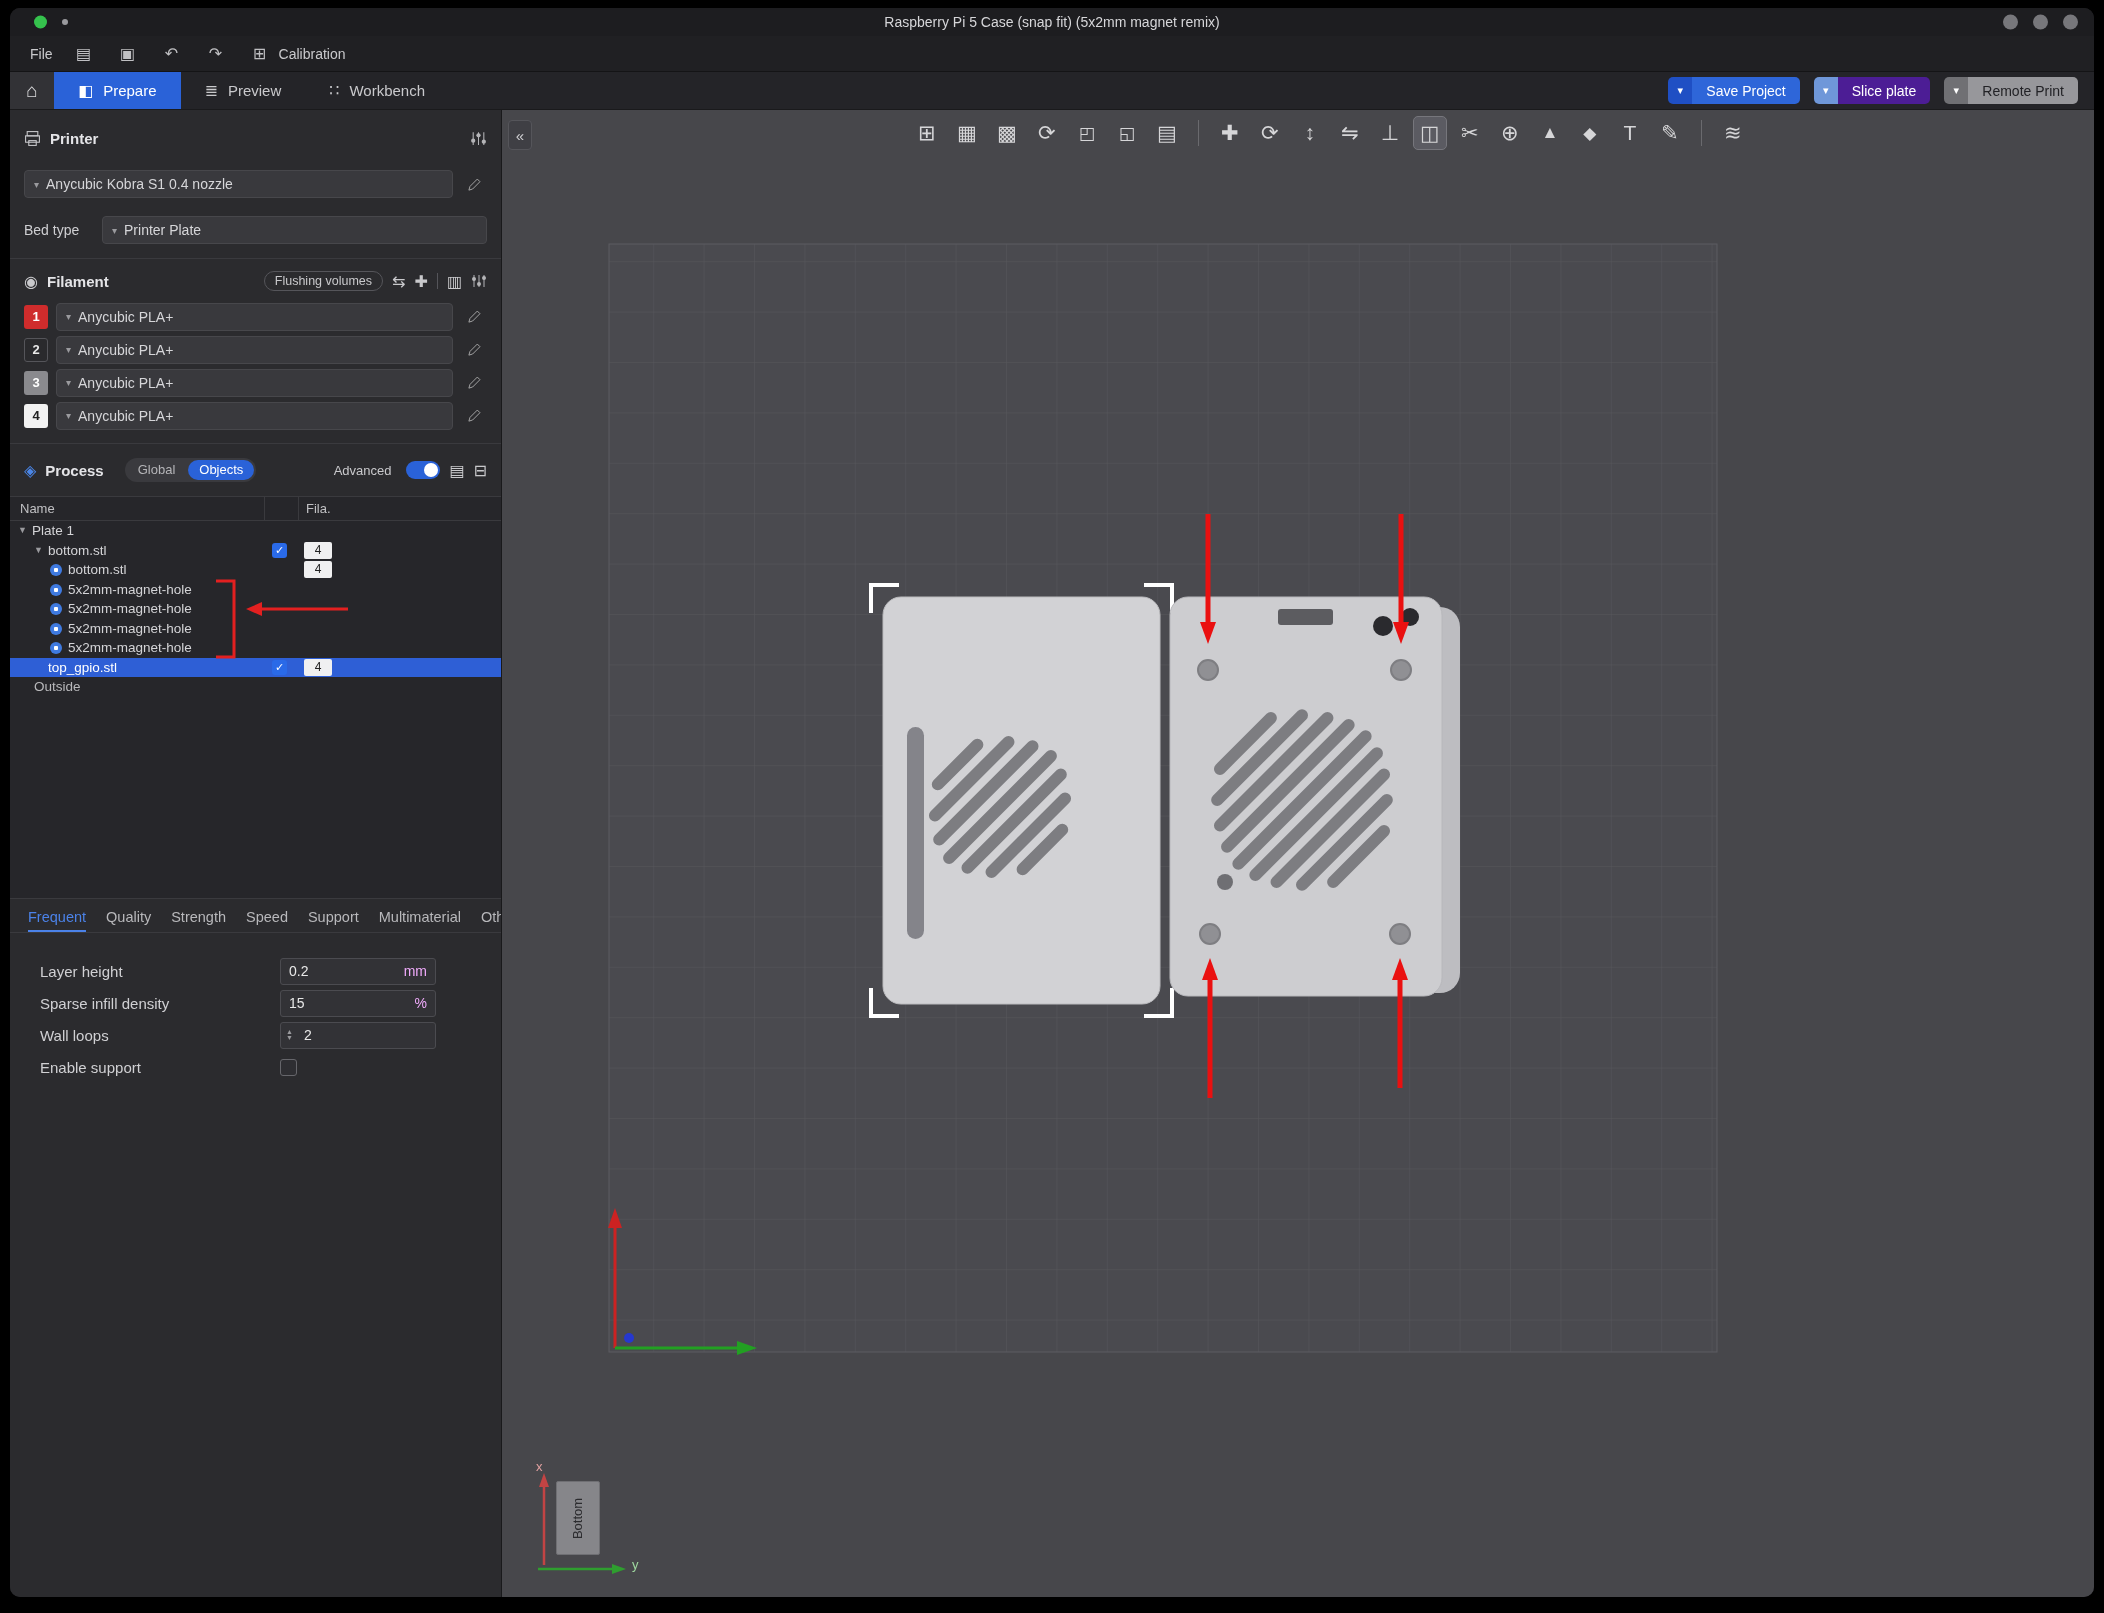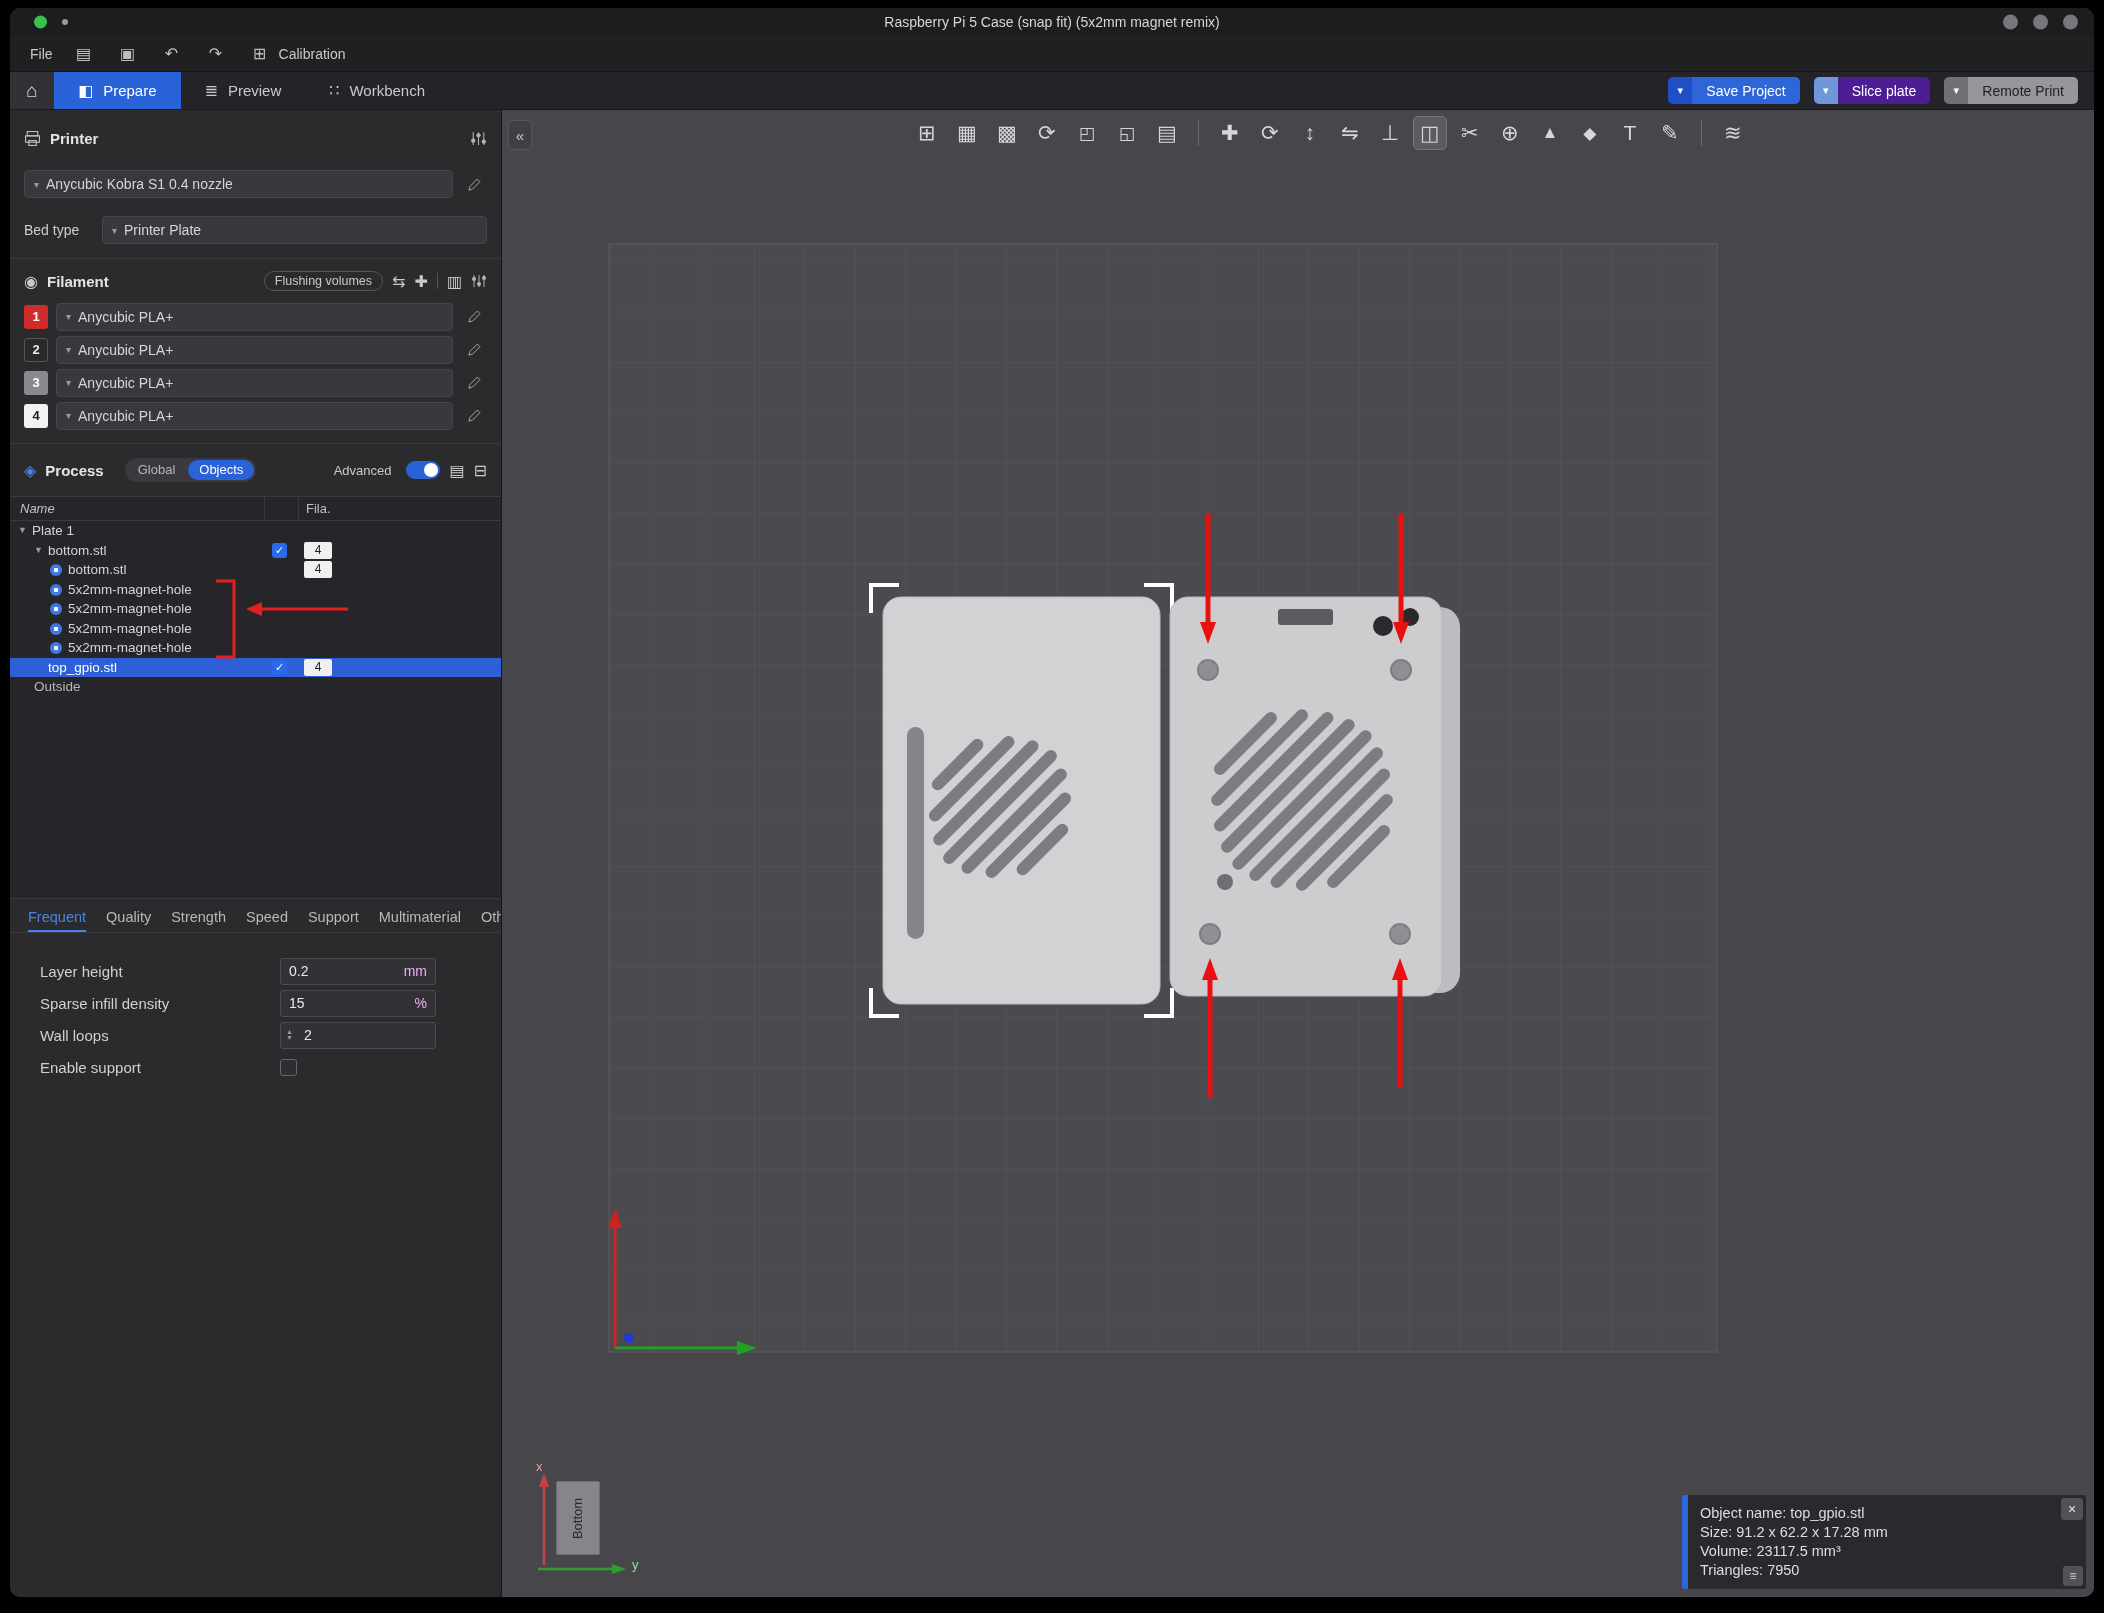--- a/index.html
+++ b/index.html
@@ -83,21 +83,21 @@
     border-radius:4px; display:flex; align-items:center; gap:7px; padding:0 9px; }
   .search-row input { flex:1; background:transparent; border:none; outline:none; color:#ddd; font-size:13.5px;
     font-family:inherit; }
   .search-row input::placeholder { color:#8a8a8e; }
 
   
   .tree-wrap { margin-top:10px; background:#26262a; border-top:1px solid #3a3a3e;
     border-bottom:1px solid #3a3a3e; height:403px; position:relative; }
   .thead { height:24px; display:flex; align-items:center; font-size:13px; color:#c0c0c3;
     border-bottom:1px solid #3a3a3e; }
-  .thead .c-name { width:254px; padding-left:10px;font-style:italic; }
+  .thead .c-name { width:254px; padding-left:10px; }
   .thead .c-chk { width:34px; border-left:1px solid #3a3a3e; height:100%; }
   .thead .c-fila { width:52px; border-left:1px solid #3a3a3e; height:100%; display:flex;
     align-items:center; padding-left:7px; }
   .trow { position:relative; height:19.5px; line-height:19.5px; font-size:13.5px; color:#d4d4d7; }
   .trow.sel { background:#2e5fd6; color:#fff; }
   .arr { position:absolute; top:0; font-size:9px; color:#9a9a9e; }
   .tl { position:absolute; white-space:nowrap; }
   .part-ic { position:absolute; left:40px; top:4px; width:12px; height:12px; border-radius:50%;
     background:radial-gradient(circle,#fff 0 2px,#3f7ae0 2.5px 6px); }
   .chk { position:absolute; left:262px; top:2px; width:15px; height:15px; border-radius:3px;
@@ -547,28 +547,16 @@
           <polygon points="11,18 21,18 16,4" fill="#c24444"></polygon>
           <line x1="10" y1="100" x2="84" y2="100" stroke="#2f9e2f" stroke-width="2.5"></line>
           <polygon points="84,95 84,105 98,100" fill="#2f9e2f"></polygon>
         </svg>
         <div class="viewcube">
           <span>Bottom</span>
         </div>
         <span class="yl">y</span>
       </div>
 
-      <div class="info-panel">
-        <div>Object name: top_gpio.stl</div>
-        <div>Size: 91.2 x 62.2 x 17.28 mm</div>
-        <div>Volume: 23117.5 mm³</div>
-        <div>Triangles: 7950</div>
-        <div class="ip-close">
-            <span>×</span>
-          </div>
-        <div class="ip-copy">
-            <span>≡</span>
-          </div>
-      </div>
 
     </div>
   </div>
 </div>
 
 </body></html>

